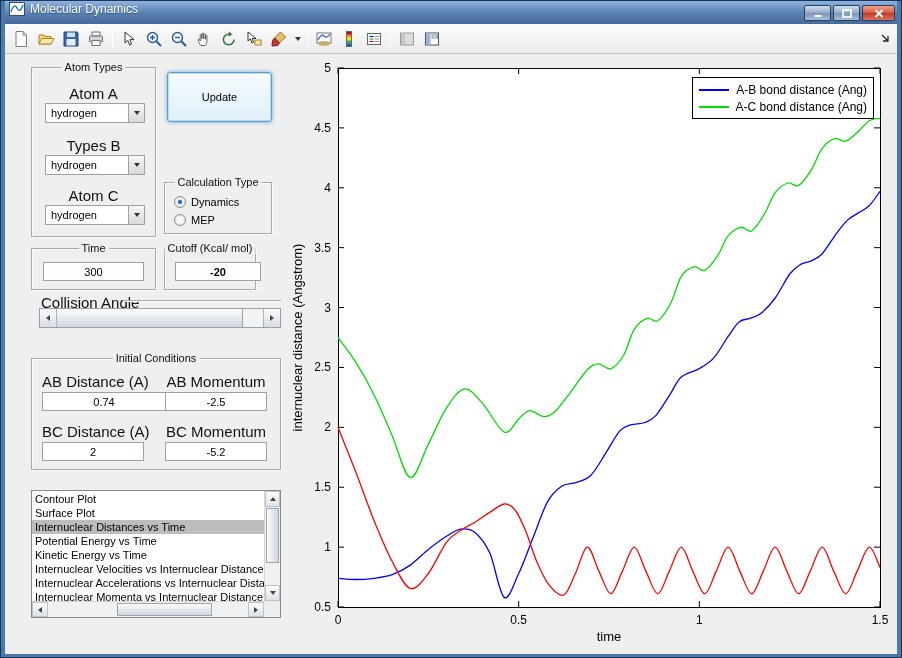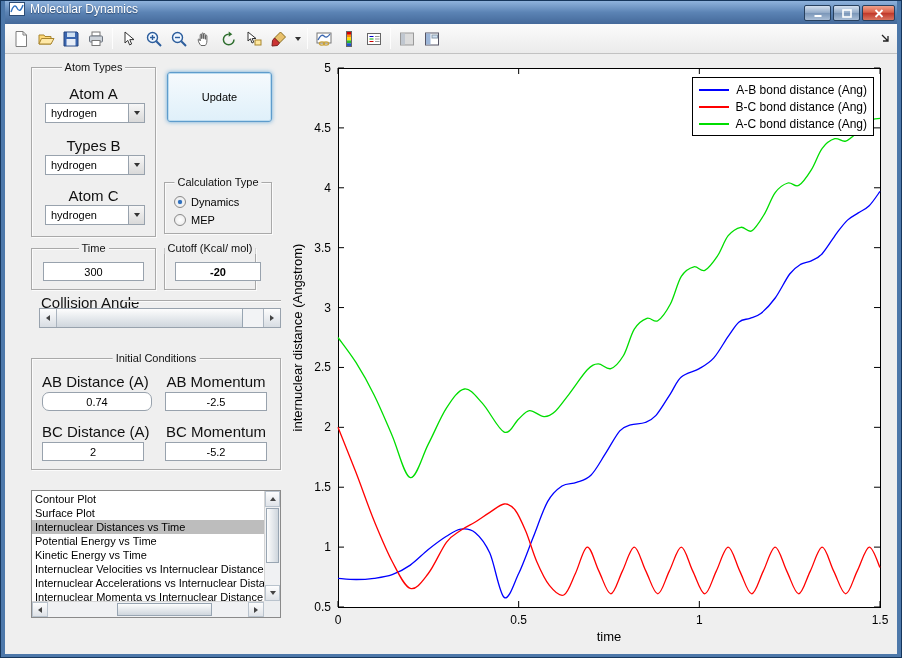--- a/index.html
+++ b/index.html
@@ -325,21 +325,21 @@
       <div class="sl-thumb"></div>
       <div class="sl-btn right">
           <span class="tri-right"></span>
         </div>
     </div>
 
     <div class="panel" style="left:26px;top:304px;width:250px;height:112px">
       <div class="panel-title">Initial Conditions</div>
       <div class="lbl" style="left:10px;top:14px;width:102px">AB Distance (A)</div>
       <div class="lbl" style="left:133px;top:14px;width:102px">AB Momentum</div>
-      <input class="edit" style="left: 10px; top: 33px; width: 110px; border-radius: 7px;" value="0.74">
+      <input class="edit" style="left: 10px; top: 33px; width: 124px;" value="0.74">
       <input class="edit" style="left: 133px; top: 33px; width: 102px;" value="-2.5">
       <div class="lbl" style="left:10px;top:64px;width:102px">BC Distance (A)</div>
       <div class="lbl" style="left:133px;top:64px;width:102px">BC Momentum</div>
       <input class="edit" style="left: 10px; top: 83px; width: 102px;" value="2">
       <input class="edit" style="left: 133px; top: 83px; width: 102px;" value="-5.2">
     </div>
 
     <div class="listbox">
       <div class="list-items" id="list-items">
           <div class="list-item">Contour Plot</div>
@@ -371,23 +371,19 @@
       </div>
       <div class="sb-corner"></div>
     </div>
 
     <div class="legend" id="legend">
         <div class="legend-row">
           <span class="legend-line" style="border-top-color: rgb(0, 0, 255);"></span>
           <span class="legend-text">A-B bond distance (Ang)</span>
         </div>
         <div class="legend-row">
-          <span class="legend-line" style="border-top-color: rgb(255, 0, 0);"></span>
-          <span class="legend-text">B-C bond distance (Ang)</span>
-        </div>
-        <div class="legend-row">
           <span class="legend-line" style="border-top-color: rgb(0, 221, 0);"></span>
           <span class="legend-text">A-C bond distance (Ang)</span>
         </div>
       </div>
 
   </div>
 </div>
 
 </body></html>

